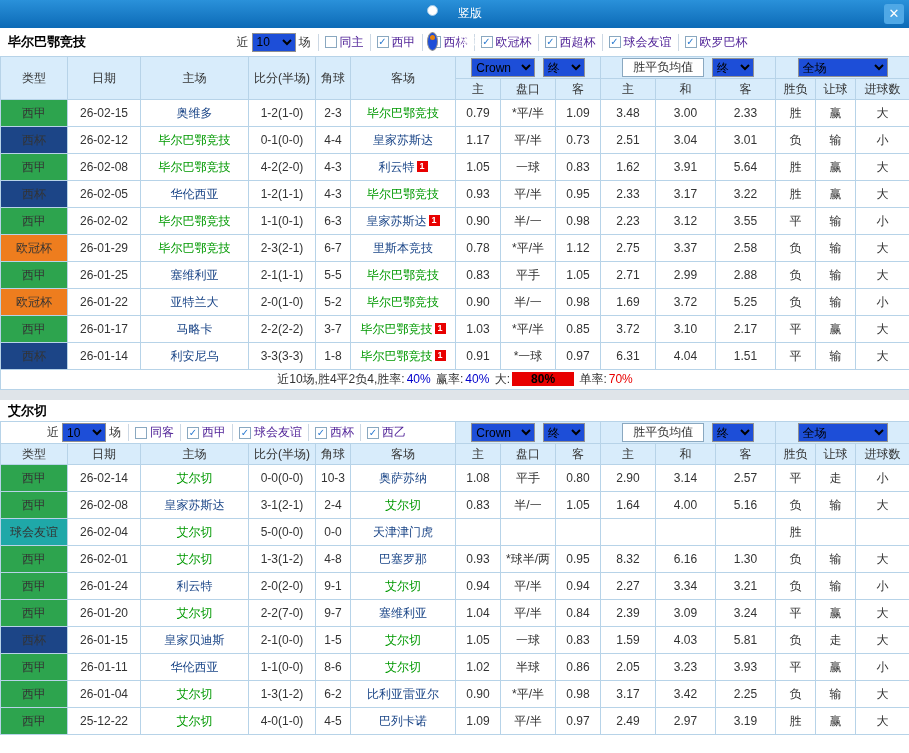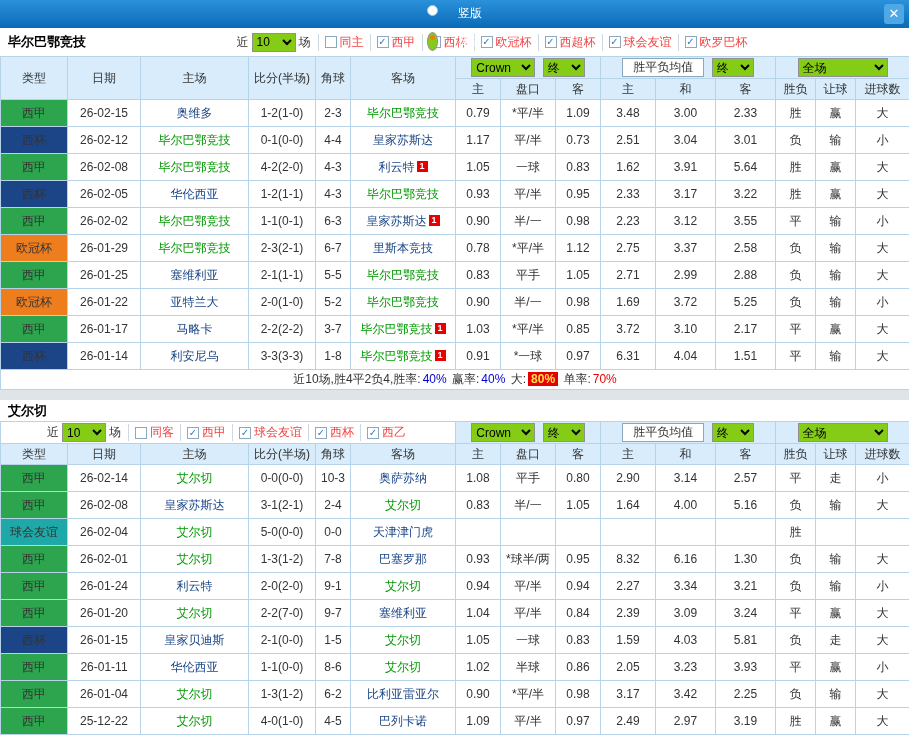--- a/index.html
+++ b/index.html
@@ -18,22 +18,22 @@
   .close{position:absolute;right:5px;top:4px;width:20px;height:20px;background:#4fa8e6;border-radius:3px;color:#fff;font-weight:bold;text-align:center;line-height:19px;font-size:13px;cursor:pointer;}
   
   .team-row{height:28px;display:flex;align-items:center;padding:0 8px;background:#fff;}
   .team-row2{height:21px;}
   .team-name{font-weight:bold;font-size:13px;color:#000;}
   .filters{display:inline-flex;align-items:center;margin:0 auto;white-space:nowrap;}
   .neartxt{margin:0 3px;color:#333;}
   .cbgroup{display:inline-flex;align-items:center;margin-left:4px;}
   .cb{display:inline-flex;align-items:center;gap:3px;padding:0 6px;border-left:1px solid #ccd8e4;cursor:pointer;}
   .cbbox{width:12px;height:12px;border:1px solid #8aa8c0;background:#fff;font-size:10px;line-height:10px;color:#2a7ad0;text-align:center;display:inline-block;font-weight:bold;}
-  .cblabel{color:#ef4444;}
-  .sel{height:19px;font-size:12px;border:1px solid #919191;background:#84cc16;vertical-align:middle;}
+  .cblabel{color:#4c1d95;}
+  .sel{height:19px;font-size:12px;border:1px solid #919191;background:#1d4ed8;vertical-align:middle;}
   .selcount{width:44px;}
   .selcrow{width:64px;}
   .selfin{width:42px;margin-left:4px;}
   .selfull{width:90px;}
   .avgbox{display:inline-block;height:19px;line-height:17px;border:1px solid #8aa8c0;background:#fff;padding:0 10px;font-size:12px;vertical-align:middle;cursor:pointer;}
   
   .grid{border-collapse:collapse;width:909px;table-layout:fixed;}
   .grid th,.grid td{border:1px solid #b7d3e8;text-align:center;padding:0;overflow:hidden;white-space:nowrap;}
   .grid thead th{background:#d8ecfb;font-weight:normal;color:#333;height:21px;font-size:12px;}
   .grid thead tr:first-child th{height:22px;}
@@ -47,21 +47,21 @@
   .team-opp{color:#1a4587;}
   .teamspan{cursor:pointer;}
   .c-red{color:#f00;}
   .c-green{color:#090;}
   .c-blue{color:#00c;}
   .rc{display:inline-block;min-width:11px;height:11px;line-height:11px;background:#e80000;color:#fff;font-size:9px;margin-left:2px;vertical-align:2px;text-align:center;font-weight:bold;}
   td.summary{height:20px;background:#fff;font-size:12px;color:#333;}
   .seg{margin:0 1px;}
   .seg.blue{color:#00c;}
   .seg.red{color:#e80000;}
-  .seg.redbg{background:#e80000;color:#fde047;padding:0 3px;font-weight:bold;}
+  .seg.redbg{background:#e80000;color:#000000;padding:0 19px;font-weight:bold;}
   .gap{height:10px;background:#dfe4e9;}
 </style>
 </head>
 <body>
 
 <div class="titlebar">
   <div class="titlegroup">
     <span class="title">近期战绩</span>
     <label class="radio">
       <span class="radiodot"></span>
@@ -478,21 +478,21 @@
         <td class="odds"></td>
         <td class="c-red">胜</td>
         <td></td>
         <td></td>
       </tr>
       <tr>
         <td class="typecell" style="background: rgb(45, 164, 78);">西甲</td>
         <td class="datecell">26-02-01</td>
         <td><span class="teamspan team-self">艾尔切</span></td>
         <td class="scorecell">1-3(1-2)</td>
-        <td class="cornercell">7-8</td>
+        <td class="cornercell">4-8</td>
         <td><span class="teamspan team-opp">巴塞罗那</span></td>
         <td class="odds">0.93</td>
         <td class="odds c-red">*球半/两</td>
         <td class="odds">0.95</td>
         <td class="odds">8.32</td>
         <td class="odds">6.16</td>
         <td class="odds">1.30</td>
         <td class="c-green">负</td>
         <td class="c-green">输</td>
         <td class="c-red">大</td>

